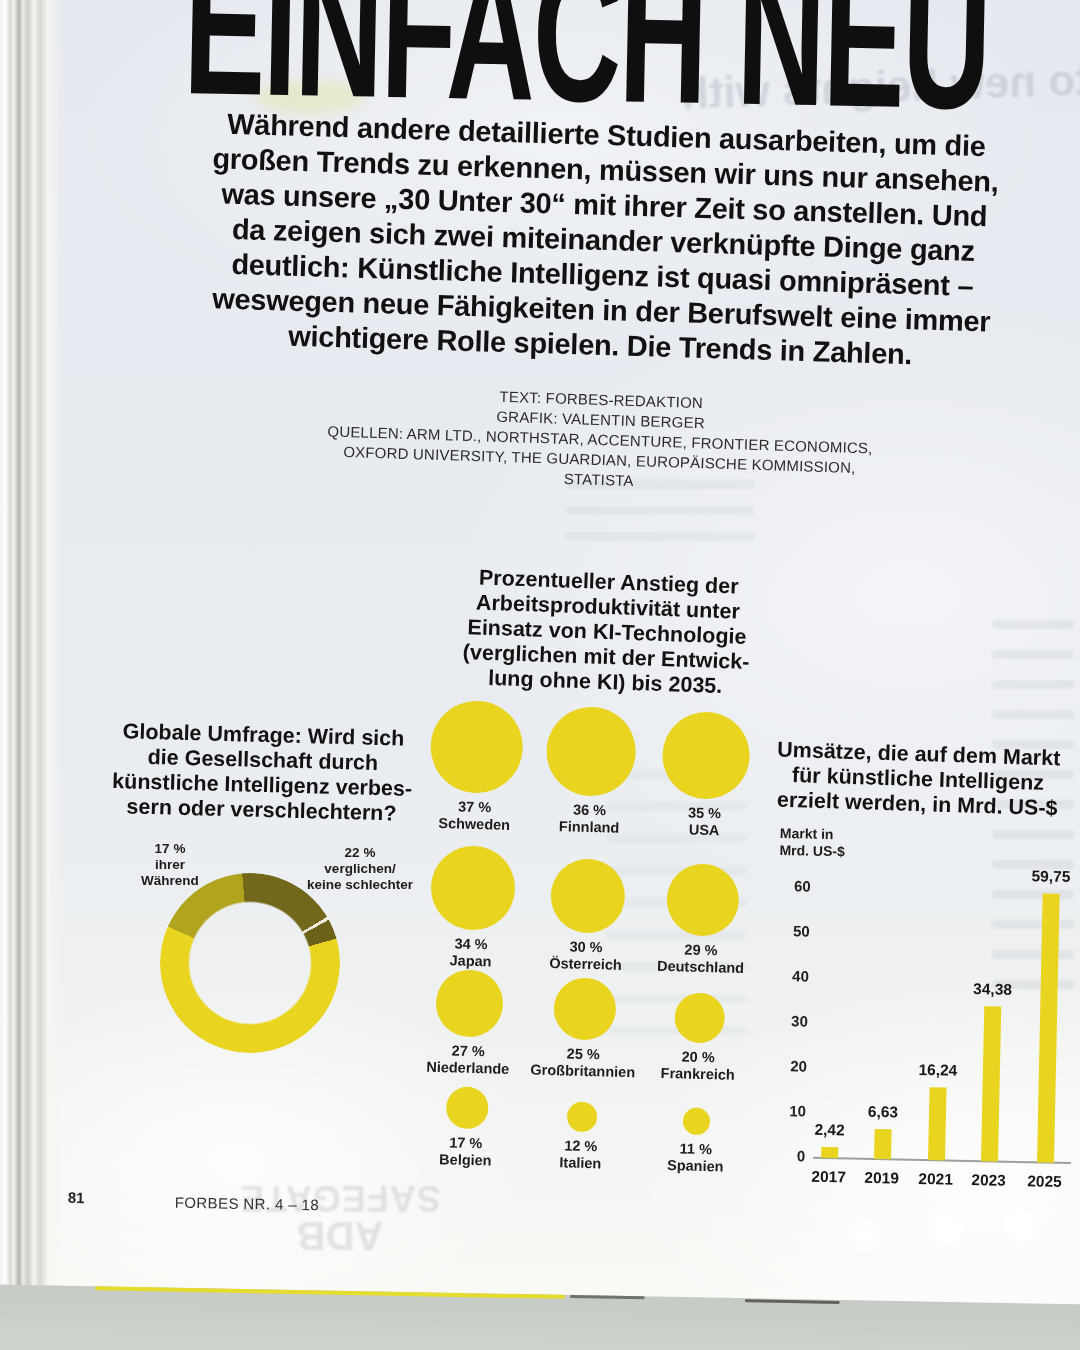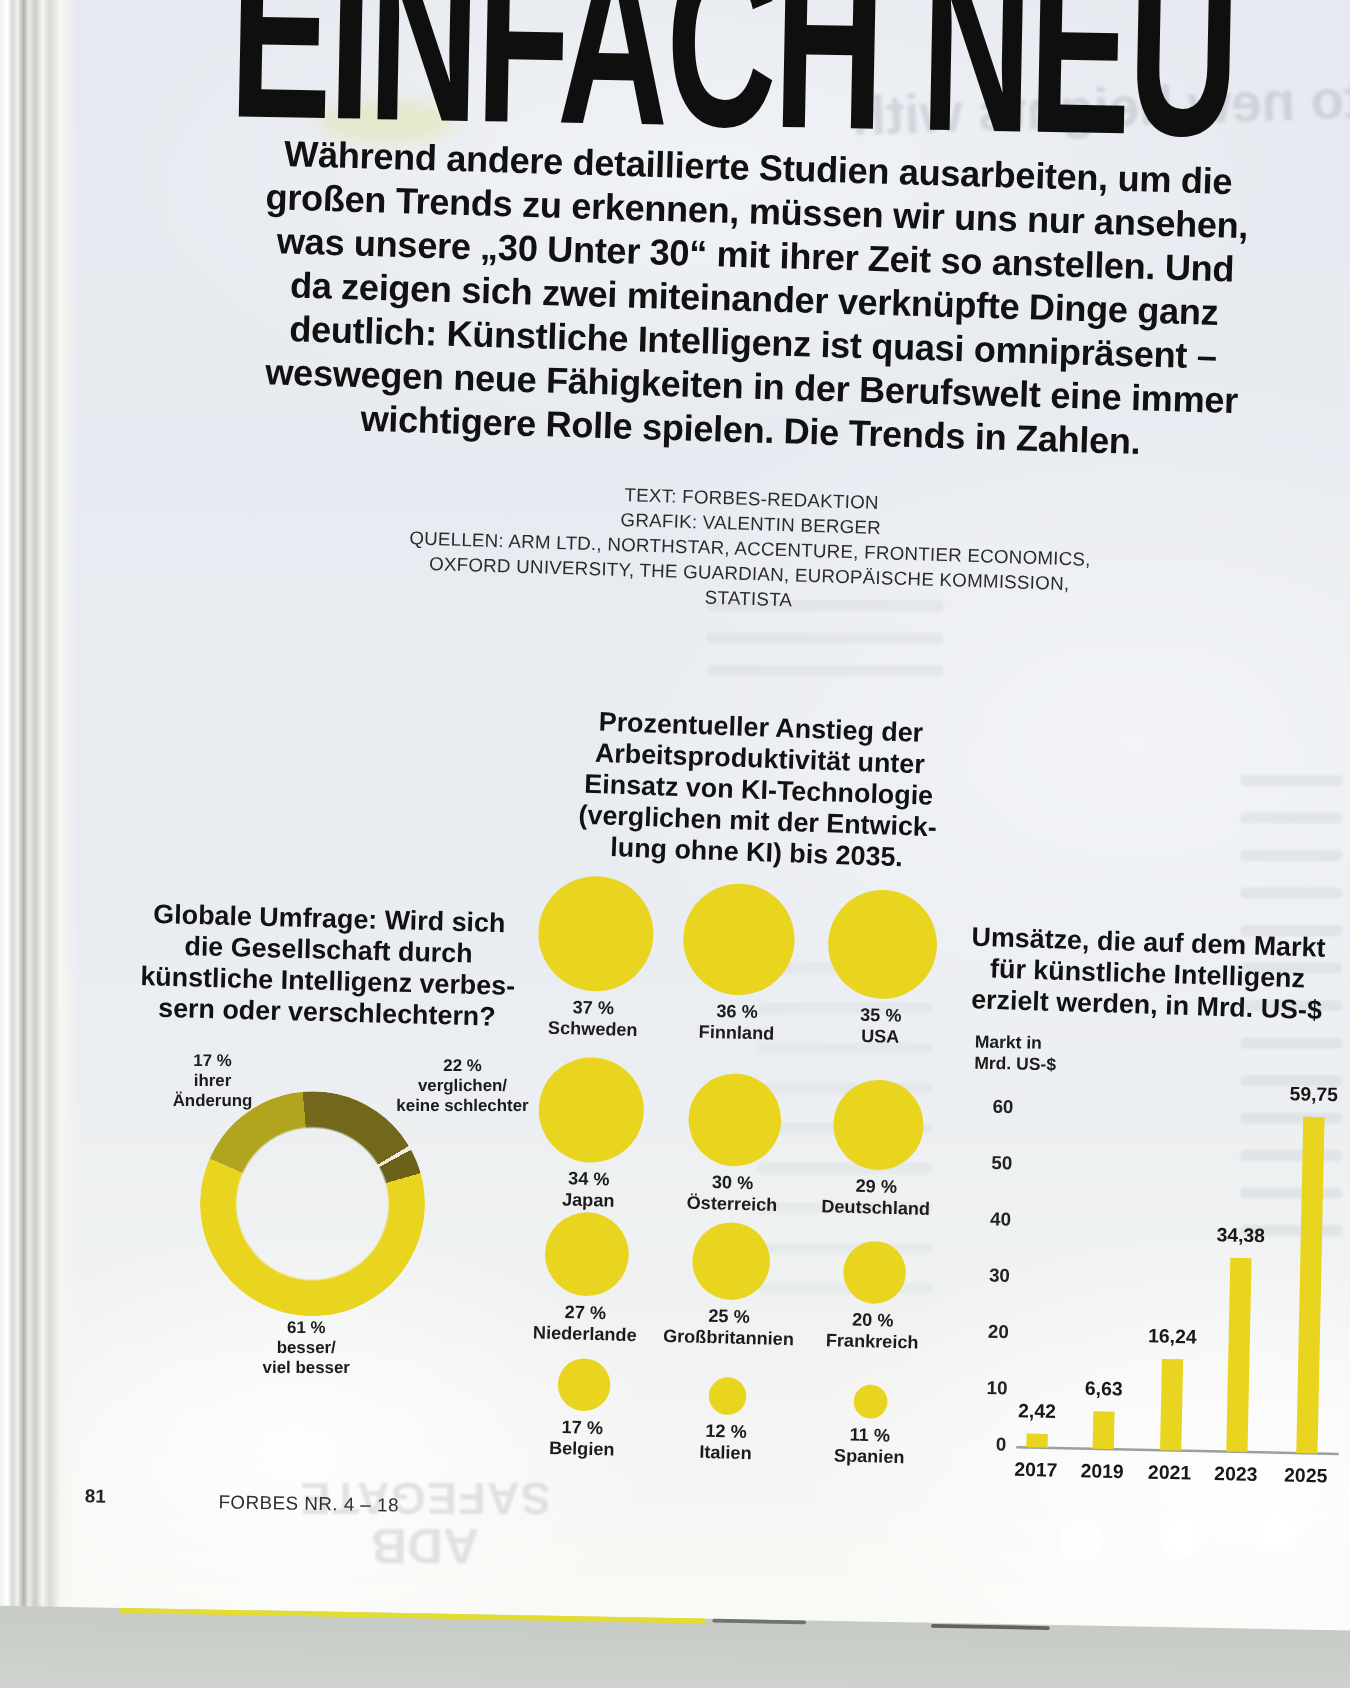--- a/index.html
+++ b/index.html
@@ -144,31 +144,26 @@
   <div class="chart-title donut-title">
     <div>Globale Umfrage: Wird sich</div>
     <div>die Gesellschaft durch</div>
     <div>künstliche Intelligenz verbes-</div>
     <div>sern oder verschlechtern?</div>
   </div>
   <div class="donut-ring" id="donut-ring" style="background: conic-gradient(from -6deg, rgb(114, 103, 26) 0%, rgb(114, 103, 26) 17.8%, rgb(241, 238, 221) 17.8%, rgb(241, 238, 221) 18.4%, rgb(108, 97, 24) 18.4%, rgb(108, 97, 24) 22%, rgb(233, 212, 31) 22%, rgb(233, 212, 31) 83%, rgb(177, 165, 31) 83%, rgb(177, 165, 31) 100%);"></div>
   <div class="donut-label" style="left:108px;top:841px;width:124px;">
     <div>17 %</div>
     <div>ihrer</div>
-    <div>Änderung</div>
-  </div>
-  <div class="donut-label" style="left:290px;top:845px;width:160px;">
+    <div>Während</div>
+  </div>
+  <div class="donut-label" style="left:280px;top:845px;width:160px;">
     <div>22 %</div>
     <div>verglichen/</div>
     <div>keine schlechter</div>
-  </div>
-  <div class="donut-label" style="left:183px;top:1054px;width:124px;">
-    <div>61 %</div>
-    <div>besser/</div>
-    <div>viel besser</div>
   </div>
 
   <div class="chart-title bubble-title">
     <div>Prozentueller Anstieg der</div>
     <div>Arbeitsproduktivität unter</div>
     <div>Einsatz von KI-Technologie</div>
     <div>(verglichen mit der Entwick-</div>
     <div>lung ohne KI) bis 2035.</div>
   </div>
   <div class="bubble-grid" id="bubble-grid">

